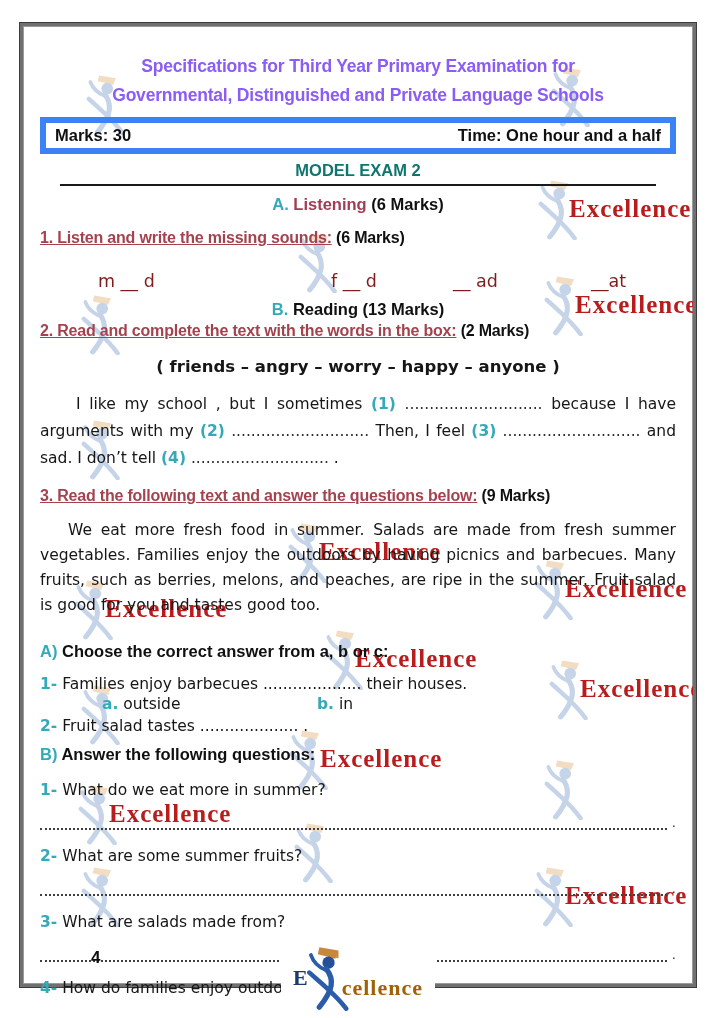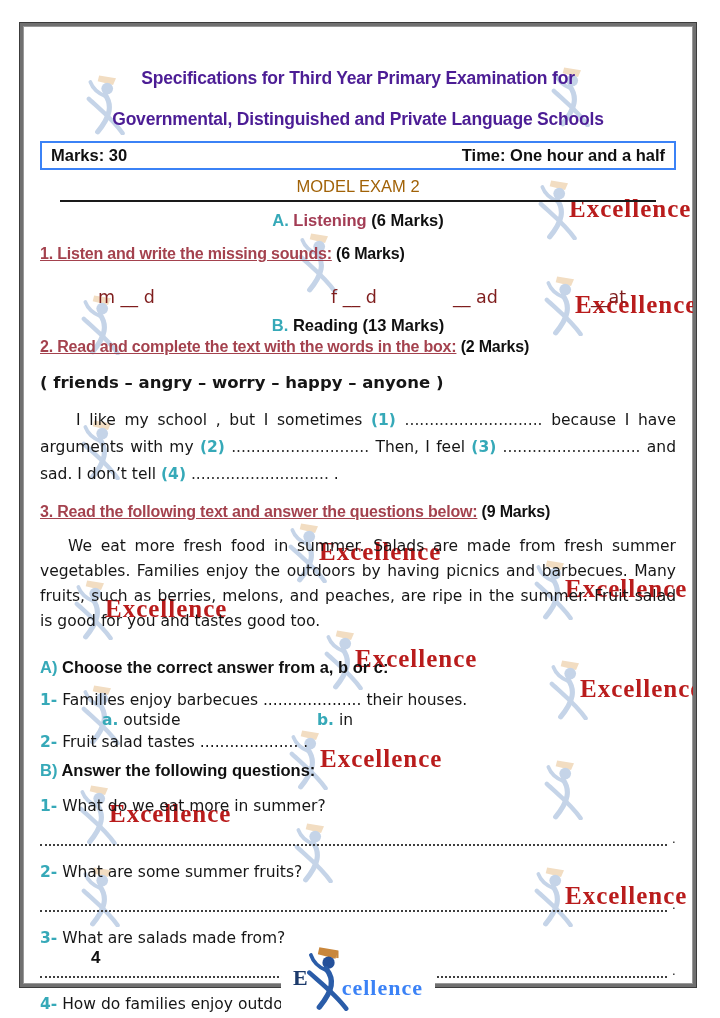--- a/index.html
+++ b/index.html
@@ -18,30 +18,30 @@
   .wm{position:absolute;display:flex;align-items:center;pointer-events:none;}
   .wm svg{width:44px;height:62px;flex:0 0 auto;}
   .wmtext{
     font-family:"Liberation Serif",serif;font-weight:700;font-size:25px;
     color:#b91c1c;margin-left:-10px;letter-spacing:1px;
   }
   .content{position:relative;z-index:1;padding:26px 17px 0 17px;box-sizing:border-box;font-size:15.5px;}
 
   .hdr{
     text-align:center;font-family:"Liberation Sans",sans-serif;font-weight:700;
-    font-size:17.5px;line-height:29px;color:#4c1d95;letter-spacing:-0.2px;margin-top:12px;
+    font-size:17.5px;line-height:29px;color:#8b5cf6;letter-spacing:-0.2px;
   }
   .marksbox{
     display:flex;justify-content:space-between;align-items:center;
-    border:2px solid #3b82f6;padding:3px 9px;margin-top:7px;
+    border:6px solid #3b82f6;padding:3px 9px;margin-top:7px;
     font-family:"Liberation Sans",sans-serif;font-weight:700;font-size:16.5px;color:#101010;
   }
   .model{
-    text-align:center;font-family:"Liberation Sans",sans-serif;font-weight:400;
-    font-size:16.5px;margin-top:7px;color:#a16207;
+    text-align:center;font-family:"Liberation Sans",sans-serif;font-weight:700;
+    font-size:16.5px;margin-top:7px;color:#0f766e;
   }
   .rule{border:none;border-top:2px solid #1a1a1a;margin:4px 20px 0 20px;}
 
   .secline{
     text-align:center;font-family:"Liberation Sans",sans-serif;font-weight:700;
     font-size:16.5px;margin-top:9px;color:#101010;
   }
   .teal{color:#36a9b8;}
   .maroon{color:#a33c54;}
 
@@ -49,21 +49,21 @@
     font-family:"Liberation Sans",sans-serif;font-weight:700;font-size:16px;
     margin-top:15px;color:#101010;letter-spacing:-0.2px;
   }
   .redu{color:#a4424e;text-decoration:underline;margin-top:48px;}
 
   .sounds{
     display:grid;grid-template-columns:233px 122px 138px 1fr;
     padding-left:58px;margin-top:24px;font-size:17.5px;color:#7f1d1d;
   }
 
-  .wordbox{text-align:left;font-weight:700;font-size:16.5px;margin-top:17px;color:#161616;}
+  .wordbox{text-align:center;font-weight:700;font-size:16.5px;margin-top:17px;color:#161616;}
 
   .cloze{margin:15px 0 0 0;line-height:27px;text-align:justify;text-indent:36px;color:#161616;}
   .passage{margin:13px 0 0 0;line-height:25px;text-align:justify;text-indent:28px;color:#161616;}
   .dots{color:#2c2c2c;}
   .num{font-weight:700;}
 
   .subhead{
     font-family:"Liberation Sans",sans-serif;font-weight:700;font-size:16.5px;
     margin-top:24px;color:#101010;
   }
@@ -80,21 +80,21 @@
   .pagenum{
     position:absolute;left:68px;bottom:16px;z-index:2;
     font-family:"Liberation Sans",sans-serif;font-weight:700;font-size:17px;color:#101010;
   }
   .logo{
     position:absolute;left:50%;bottom:-27px;transform:translateX(-50%);
     display:flex;align-items:center;background:#fff;padding:0 12px;z-index:3;
   }
   .logo svg{width:46px;height:66px;margin:0 -8px 0 -4px;}
   .logo-e{font-family:"Liberation Serif",serif;font-weight:700;font-size:22px;color:#1c3a6b;}
-  .logo-rest{font-family:"Liberation Serif",serif;font-weight:700;font-size:22px;color:#3b82f6;letter-spacing:1px;margin-top:20px;}
+  .logo-rest{font-family:"Liberation Serif",serif;font-weight:700;font-size:22px;color:#a16207;letter-spacing:1px;margin-top:20px;}
 </style>
 </head>
 <body>
 
 <div class="page">
   <div id="wm-layer">
       <div class="wm" style="left: 60px; top: 47px;">
     <svg viewBox="0 0 60 84">
       <polygon points="22,3 45,7 41,16 20,11" fill="#f2ddc2"></polygon>
       <circle cx="33" cy="21" r="8" fill="#c5d4e8"></circle>

